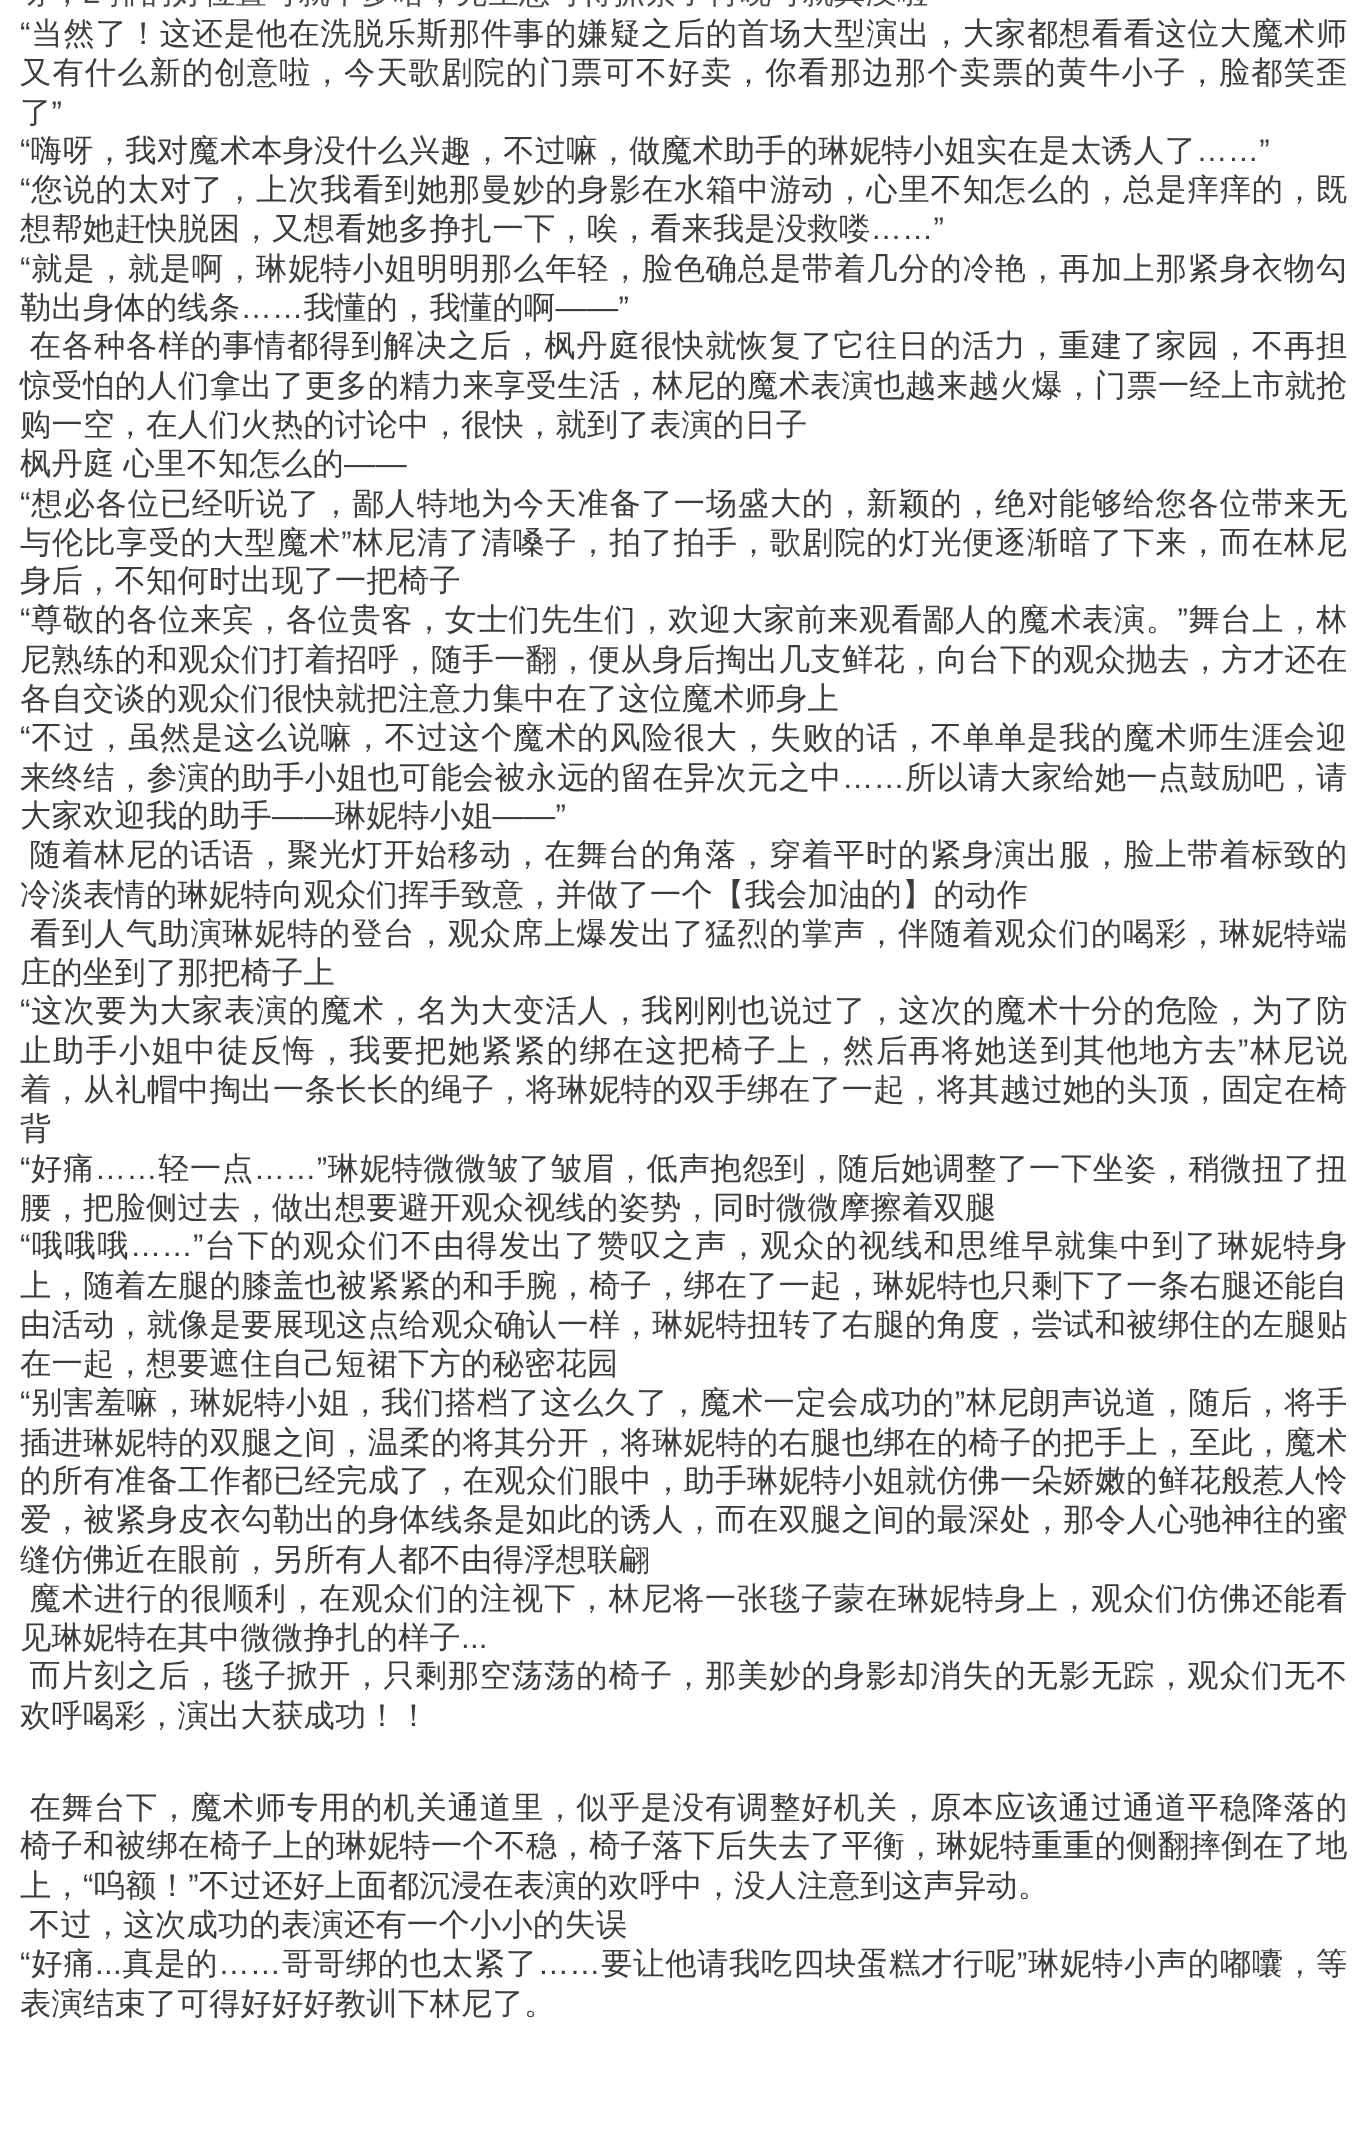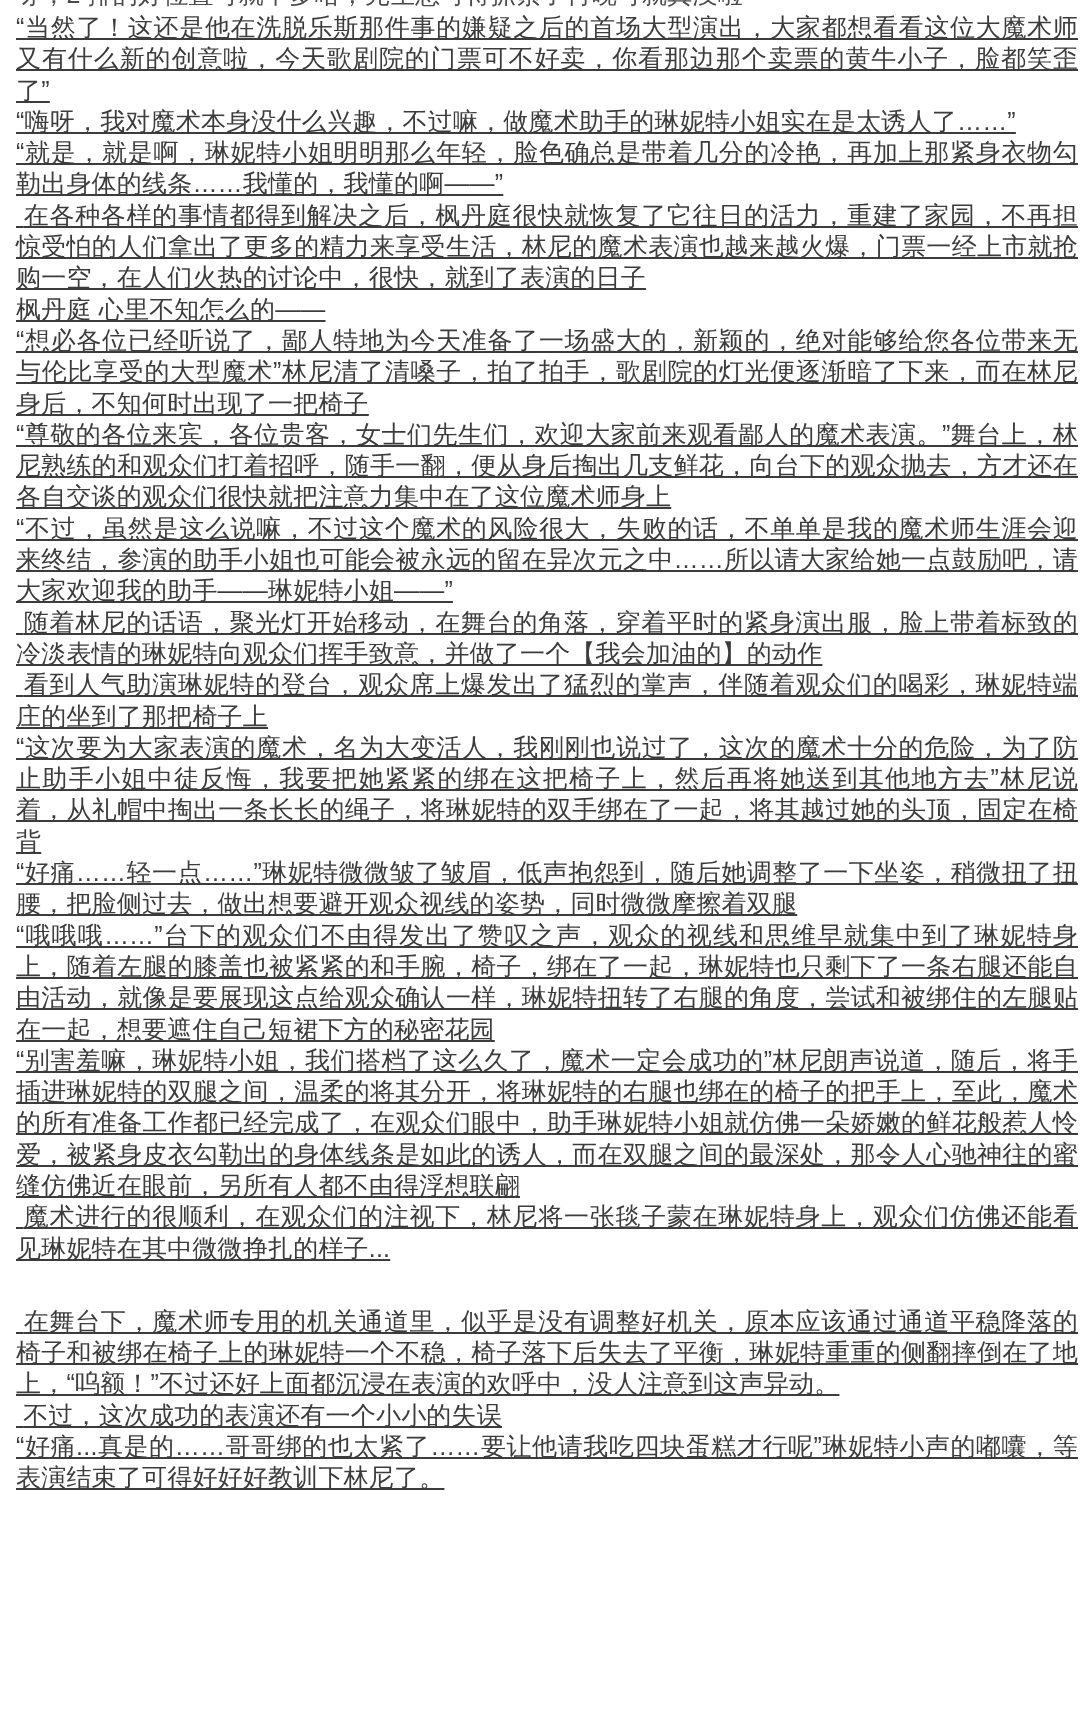--- a/index.html
+++ b/index.html
@@ -32,47 +32,48 @@
     left: 0;
     top: -21px;
     white-space: nowrap;
     color: #4a4a4a;
   }
   .para {
     margin: 0;
     white-space: pre-wrap;
     word-break: break-all;
     text-align: justify;
-    text-decoration: underline;
   }
   .gap {
     height: 42px;
   }
 </style>
 </head>
 <body>
 
 <div class="page">
   <div class="clipped-top">
     <span class="inner">呀，2 排的好位置可就不多咯，先生您可得抓紧了再晚可就真没啦</span>
   </div>
   <div id="paragraphs">
       <div class="para">“当然了！这还是他在洗脱乐斯那件事的嫌疑之后的首场大型演出，大家都想看看这位大魔术师又有什么新的创意啦，今天歌剧院的门票可不好卖，你看那边那个卖票的黄牛小子，脸都笑歪了”</div>
       <div class="para">“嗨呀，我对魔术本身没什么兴趣，不过嘛，做魔术助手的琳妮特小姐实在是太诱人了……”</div>
+      <div class="para">“您说的太对了，上次我看到她那曼妙的身影在水箱中游动，心里不知怎么的，总是痒痒的，既想帮她赶快脱困，又想看她多挣扎一下，唉，看来我是没救喽……”</div>
       <div class="para">“就是，就是啊，琳妮特小姐明明那么年轻，脸色确总是带着几分的冷艳，再加上那紧身衣物勾勒出身体的线条……我懂的，我懂的啊——”</div>
       <div class="para"> 在各种各样的事情都得到解决之后，枫丹庭很快就恢复了它往日的活力，重建了家园，不再担惊受怕的人们拿出了更多的精力来享受生活，林尼的魔术表演也越来越火爆，门票一经上市就抢购一空，在人们火热的讨论中，很快，就到了表演的日子</div>
       <div class="para">枫丹庭 心里不知怎么的——</div>
       <div class="para">“想必各位已经听说了，鄙人特地为今天准备了一场盛大的，新颖的，绝对能够给您各位带来无与伦比享受的大型魔术”林尼清了清嗓子，拍了拍手，歌剧院的灯光便逐渐暗了下来，而在林尼身后，不知何时出现了一把椅子</div>
       <div class="para">“尊敬的各位来宾，各位贵客，女士们先生们，欢迎大家前来观看鄙人的魔术表演。”舞台上，林尼熟练的和观众们打着招呼，随手一翻，便从身后掏出几支鲜花，向台下的观众抛去，方才还在各自交谈的观众们很快就把注意力集中在了这位魔术师身上</div>
       <div class="para">“不过，虽然是这么说嘛，不过这个魔术的风险很大，失败的话，不单单是我的魔术师生涯会迎来终结，参演的助手小姐也可能会被永远的留在异次元之中……所以请大家给她一点鼓励吧，请大家欢迎我的助手——琳妮特小姐——”</div>
       <div class="para"> 随着林尼的话语，聚光灯开始移动，在舞台的角落，穿着平时的紧身演出服，脸上带着标致的冷淡表情的琳妮特向观众们挥手致意，并做了一个【我会加油的】的动作</div>
       <div class="para"> 看到人气助演琳妮特的登台，观众席上爆发出了猛烈的掌声，伴随着观众们的喝彩，琳妮特端庄的坐到了那把椅子上</div>
       <div class="para">“这次要为大家表演的魔术，名为大变活人，我刚刚也说过了，这次的魔术十分的危险，为了防止助手小姐中徒反悔，我要把她紧紧的绑在这把椅子上，然后再将她送到其他地方去”林尼说着，从礼帽中掏出一条长长的绳子，将琳妮特的双手绑在了一起，将其越过她的头顶，固定在椅背</div>
       <div class="para">“好痛……轻一点……”琳妮特微微皱了皱眉，低声抱怨到，随后她调整了一下坐姿，稍微扭了扭腰，把脸侧过去，做出想要避开观众视线的姿势，同时微微摩擦着双腿</div>
       <div class="para">“哦哦哦……”台下的观众们不由得发出了赞叹之声，观众的视线和思维早就集中到了琳妮特身上，随着左腿的膝盖也被紧紧的和手腕，椅子，绑在了一起，琳妮特也只剩下了一条右腿还能自由活动，就像是要展现这点给观众确认一样，琳妮特扭转了右腿的角度，尝试和被绑住的左腿贴在一起，想要遮住自己短裙下方的秘密花园</div>
       <div class="para">“别害羞嘛，琳妮特小姐，我们搭档了这么久了，魔术一定会成功的”林尼朗声说道，随后，将手插进琳妮特的双腿之间，温柔的将其分开，将琳妮特的右腿也绑在的椅子的把手上，至此，魔术的所有准备工作都已经完成了，在观众们眼中，助手琳妮特小姐就仿佛一朵娇嫩的鲜花般惹人怜爱，被紧身皮衣勾勒出的身体线条是如此的诱人，而在双腿之间的最深处，那令人心驰神往的蜜缝仿佛近在眼前，另所有人都不由得浮想联翩</div>
       <div class="para"> 魔术进行的很顺利，在观众们的注视下，林尼将一张毯子蒙在琳妮特身上，观众们仿佛还能看见琳妮特在其中微微挣扎的样子...</div>
+      <div class="para"> 而片刻之后，毯子掀开，只剩那空荡荡的椅子，那美妙的身影却消失的无影无踪，观众们无不欢呼喝彩，演出大获成功！！</div>
       <div class="gap"></div>
       <div class="para"> 在舞台下，魔术师专用的机关通道里，似乎是没有调整好机关，原本应该通过通道平稳降落的椅子和被绑在椅子上的琳妮特一个不稳，椅子落下后失去了平衡，琳妮特重重的侧翻摔倒在了地上，“呜额！”不过还好上面都沉浸在表演的欢呼中，没人注意到这声异动。</div>
       <div class="para"> 不过，这次成功的表演还有一个小小的失误</div>
       <div class="para">“好痛...真是的……哥哥绑的也太紧了……要让他请我吃四块蛋糕才行呢”琳妮特小声的嘟囔，等表演结束了可得好好好教训下林尼了。</div>
     </div>
 </div>
 
 </body></html>

